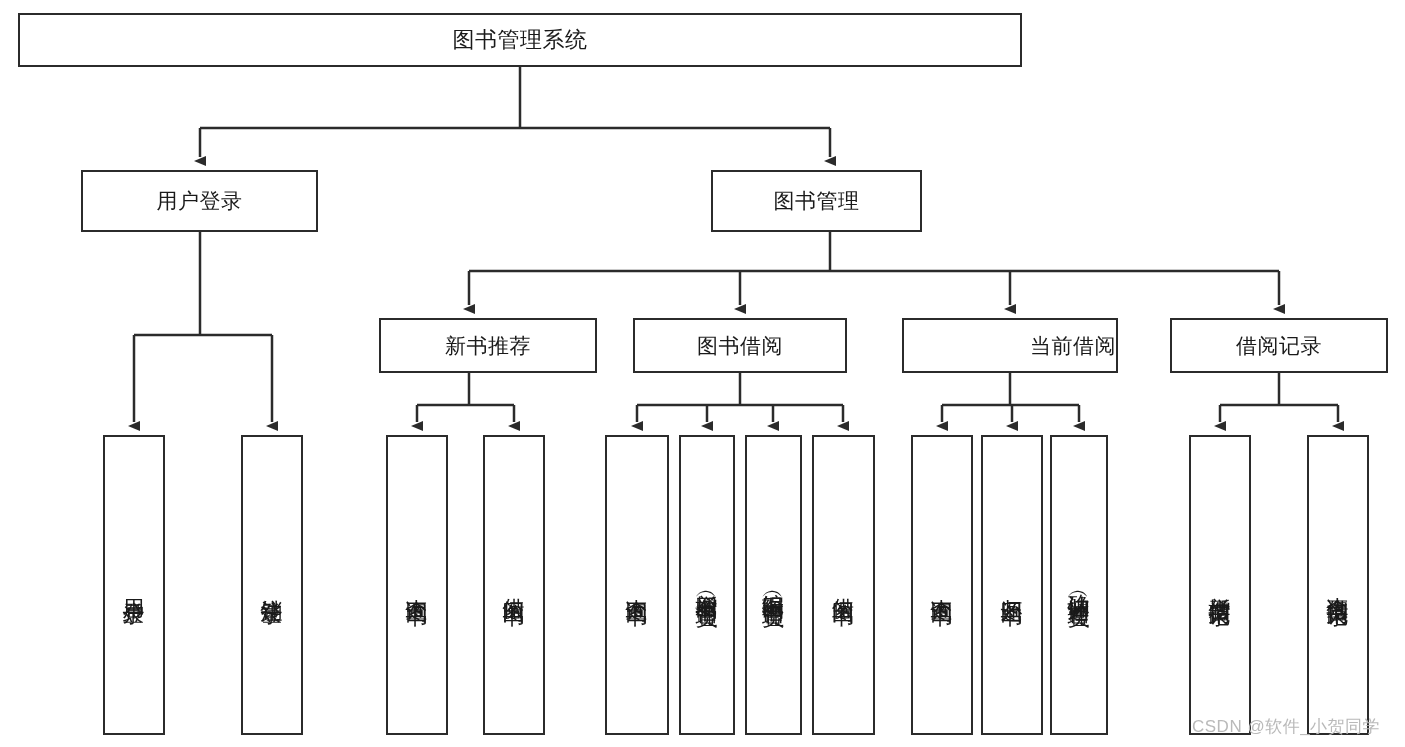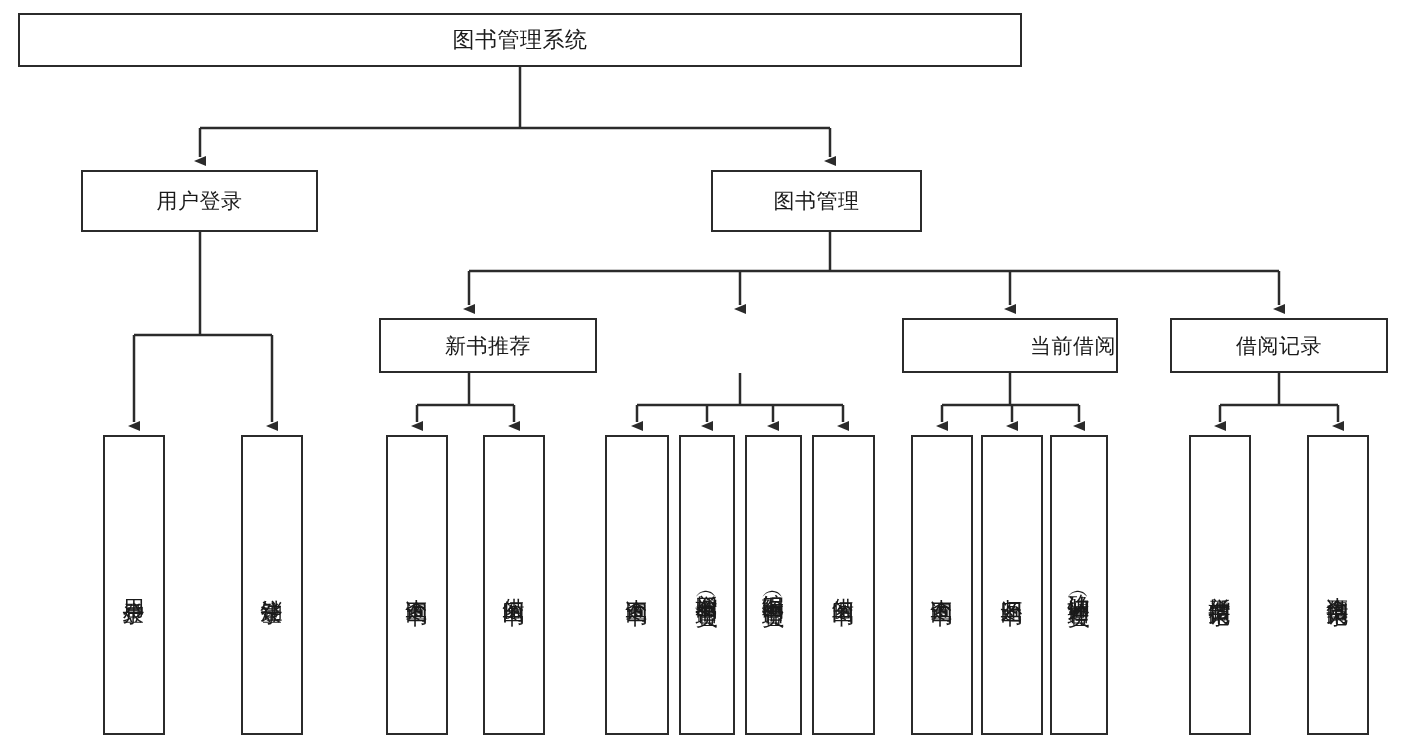--- a/index.html
+++ b/index.html
@@ -135,20 +135,23 @@
   <div class="node h" style="left:81px; top:170px; width:237px; height:62px;">
     <span class="label">用户登录</span>
   </div>
   <div class="node h" style="left:711px; top:170px; width:211px; height:62px;">
     <span class="label">图书管理</span>
   </div>
 
   <div class="node h" style="left:360px; top:318px; width:218px; height:55px;margin-left:19px;">
     <span class="label">新书推荐</span>
   </div>
+  <div class="node h" style="left:633px; top:318px; width:214px; height:55px;">
+    <span class="label">图书借阅</span>
+  </div>
   <div class="node h" style="left:902px; top:318px; width:216px; height:55px;justify-content:flex-end;">
     <span class="label">当前借阅</span>
   </div>
   <div class="node h" style="left:1170px; top:318px; width:218px; height:55px;">
     <span class="label">借阅记录</span>
   </div>
 
   <div class="node v" style="left:103px; top:435px; width:62px; height:300px;">
     <span class="label">用户登录</span>
   </div>
@@ -186,14 +189,15 @@
     <span class="label">确认归还（管理员）</span>
   </div>
 
   <div class="node v" style="left:1189px; top:435px; width:62px; height:300px;">
     <span class="label">新增借阅记录</span>
   </div>
   <div class="node v" style="left:1307px; top:435px; width:62px; height:300px;">
     <span class="label">查询借阅记录</span>
   </div>
 
+  <div class="watermark" style="left:1192px; top:715px;">CSDN @软件_小贺同学</div>
 
 </div>
 
 </body></html>

